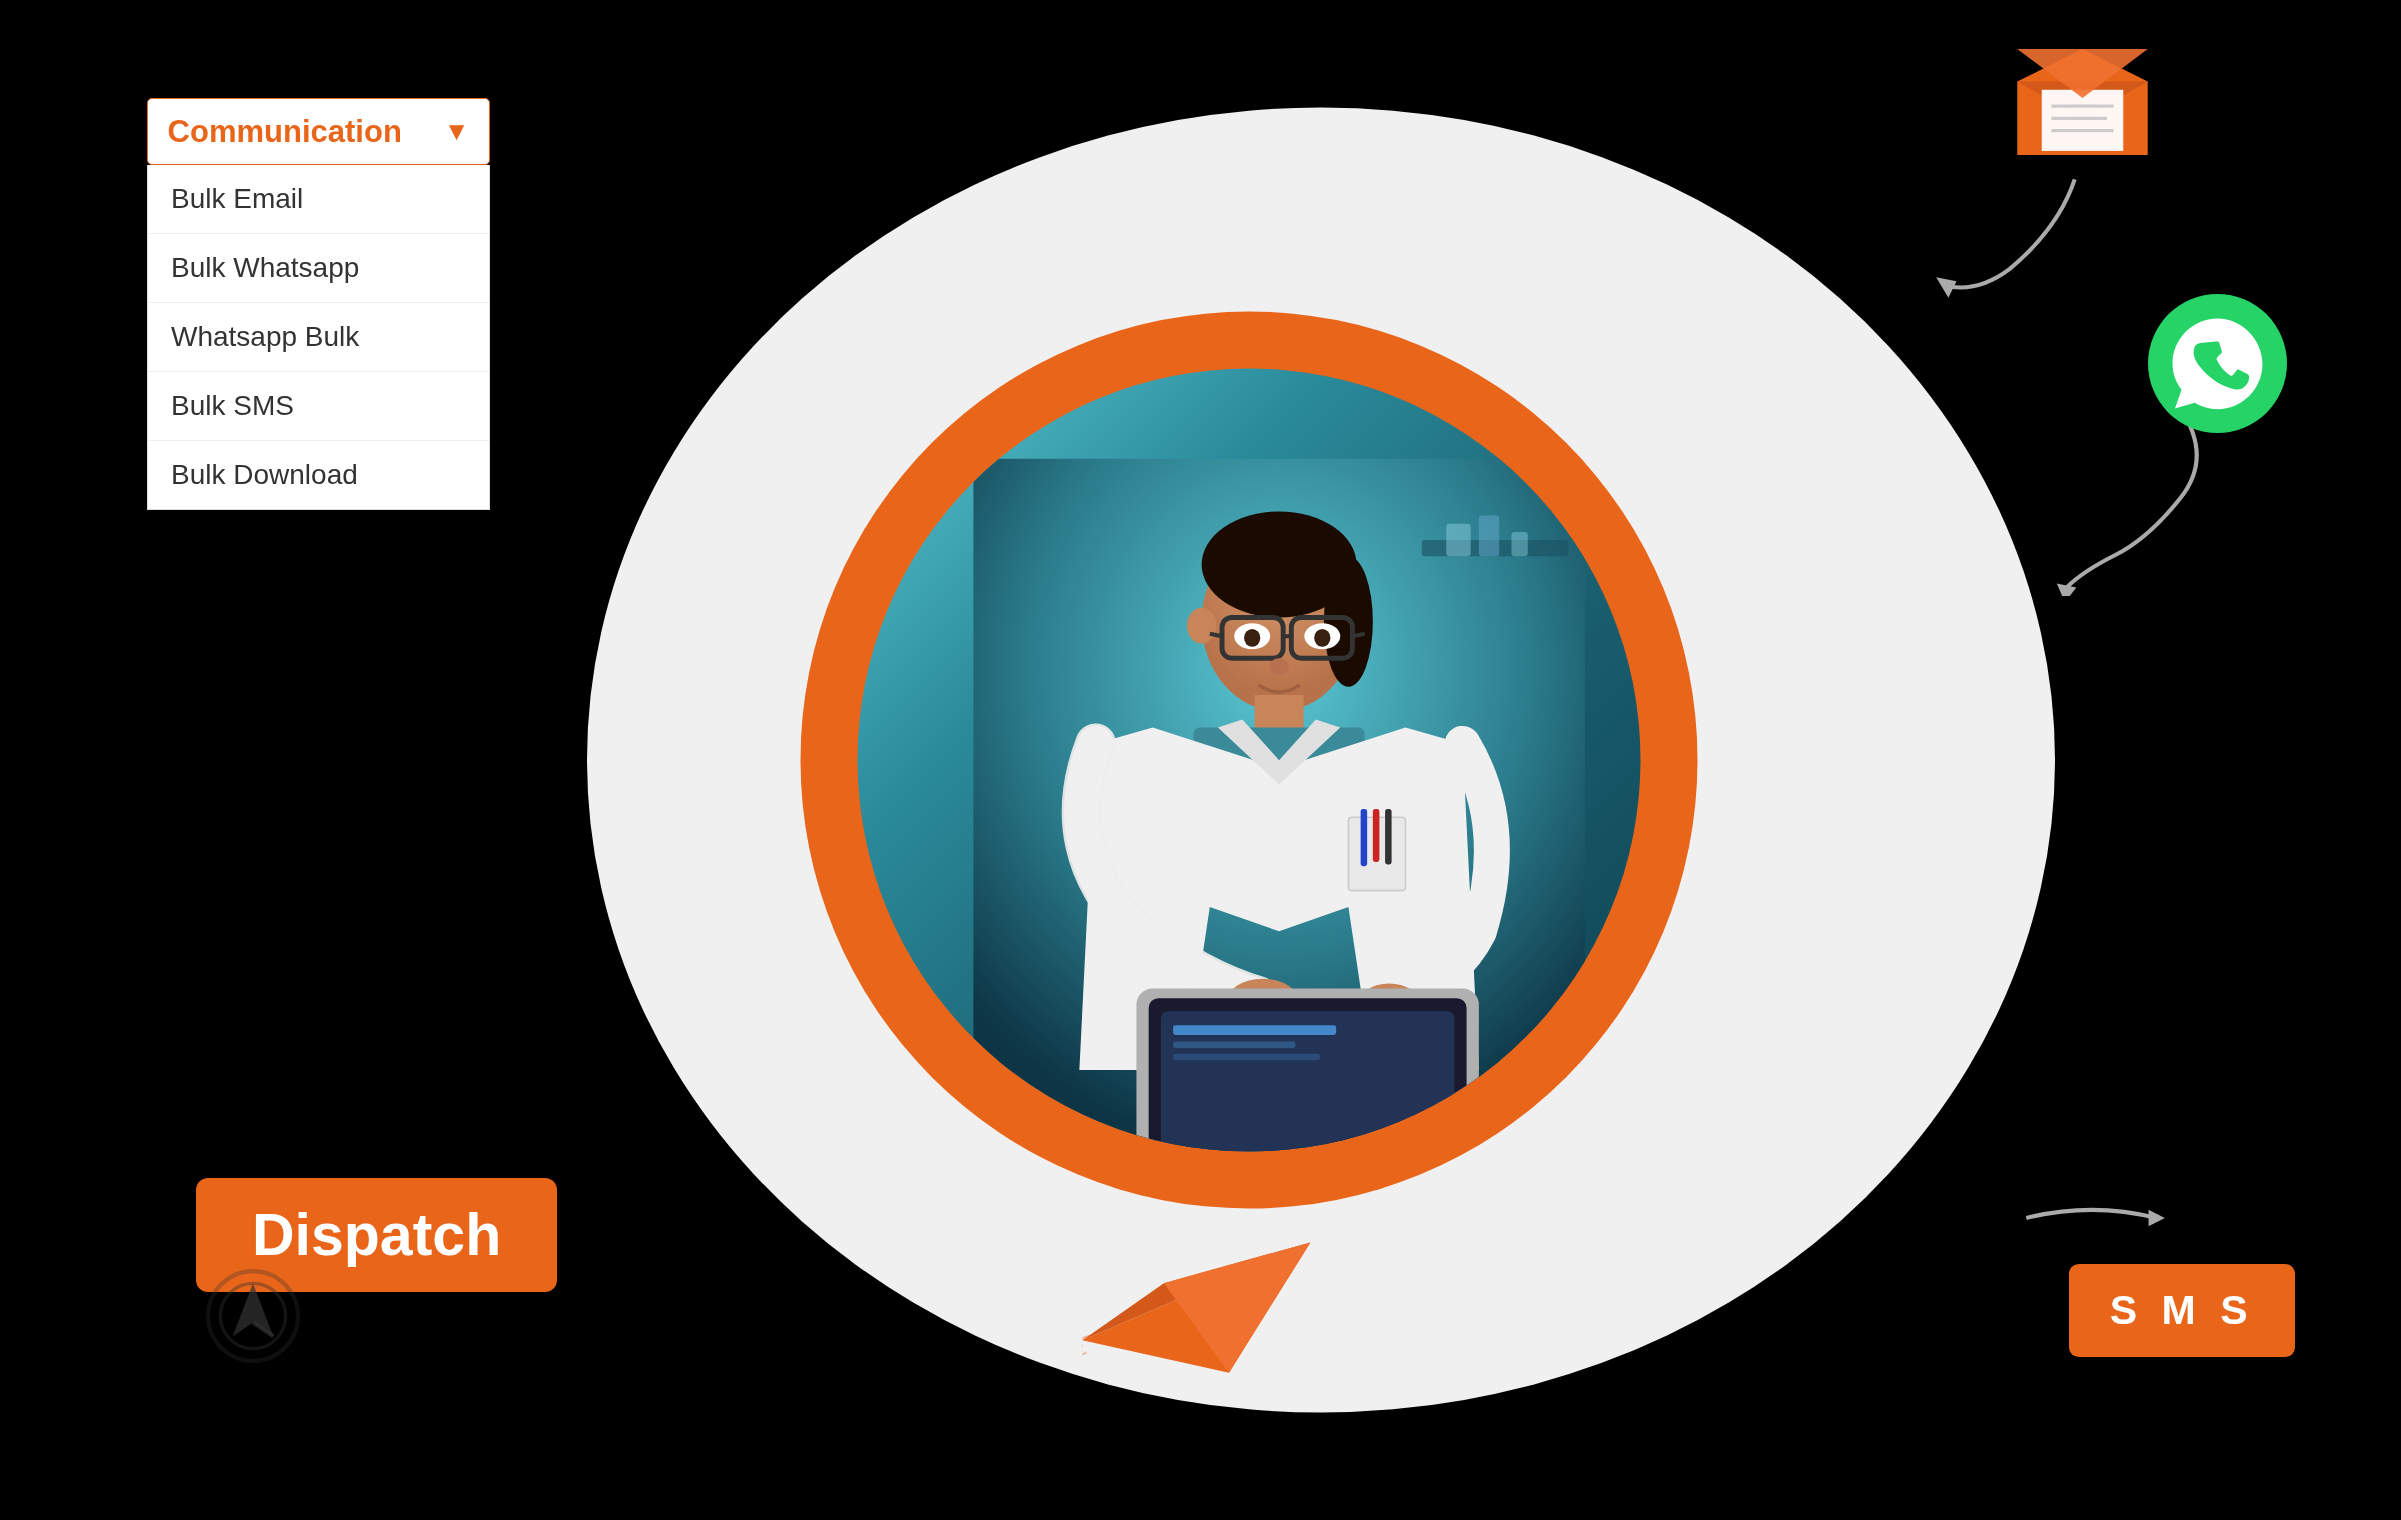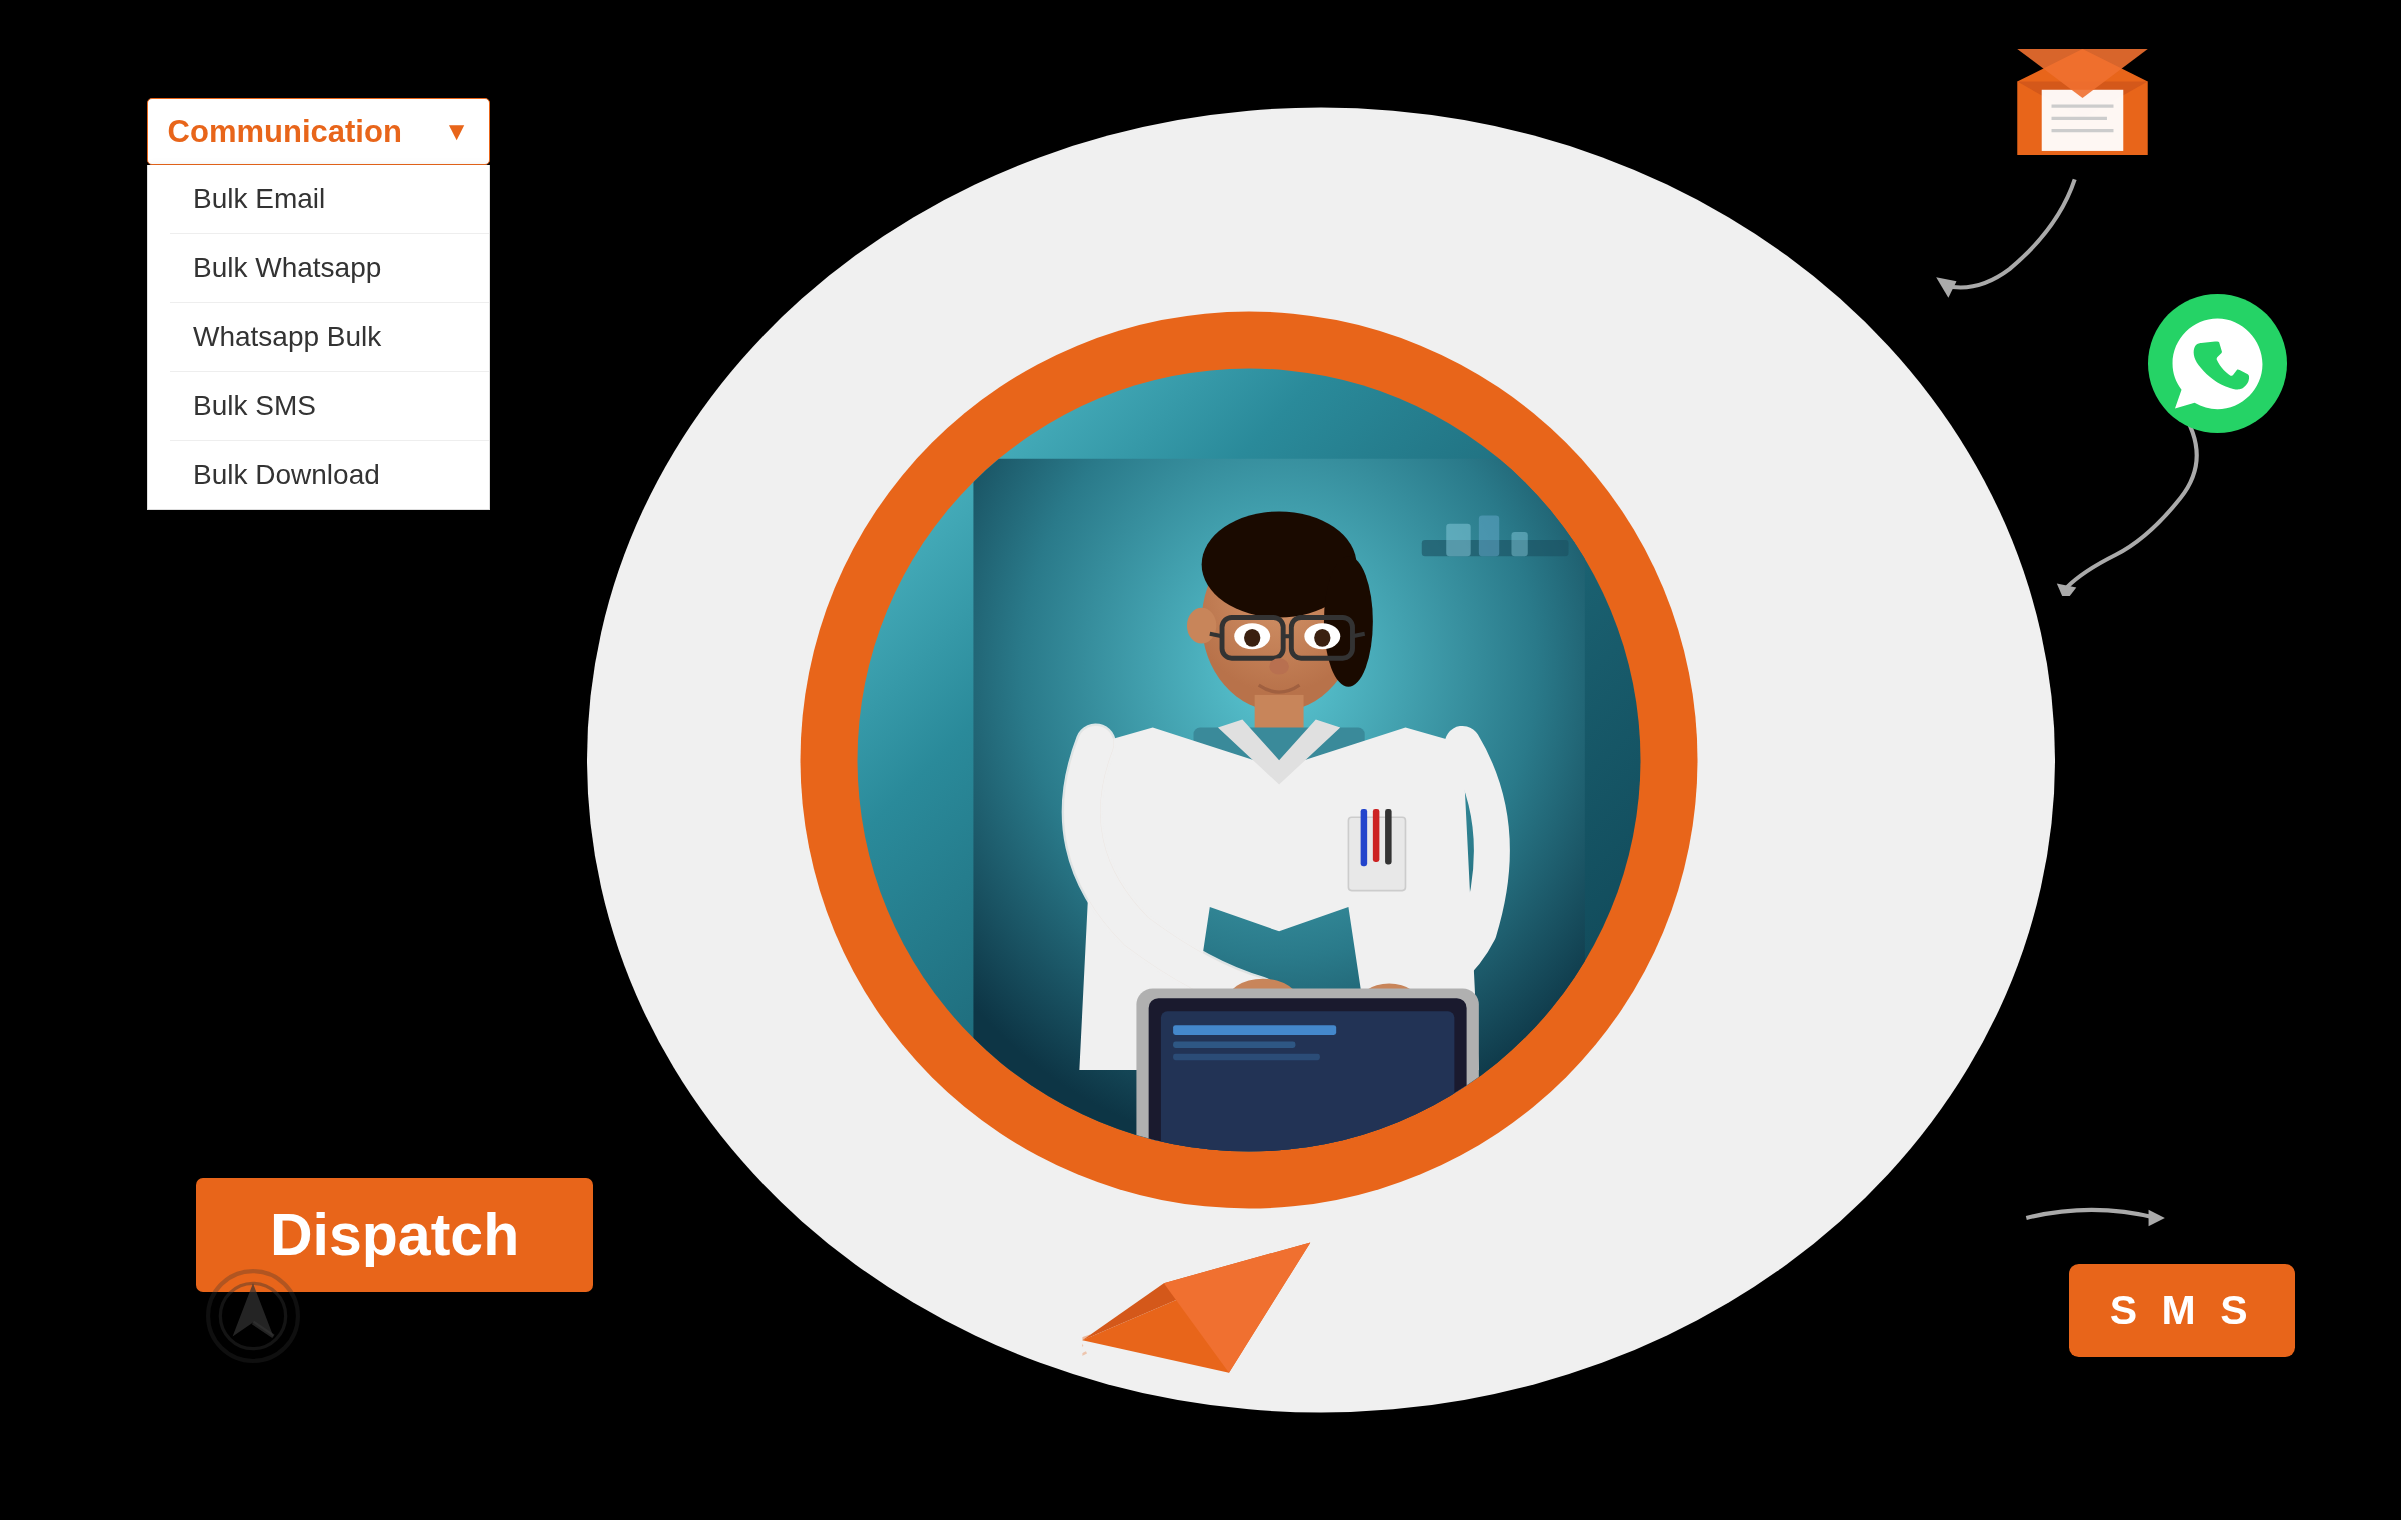--- a/index.html
+++ b/index.html
@@ -107,21 +107,20 @@
       color: #E8651A;
       font-size: 26px;
     }
 
     .dropdown-menu {
       background: white;
       border: 0.8px solid #ddd;
       border-top: none;
       width: 100%;
       box-shadow: 1.6px 3.3px 9.8px rgba(0,0,0,0.15);
-      padding-left: 22px;
     }
 
     .dropdown-item {
       padding: 18px 23px;
       font-size: 28px;
       color: #333;
       border-bottom: 0.8px solid #eee;
       cursor: pointer;
       transition: background 0.2s;
     }
@@ -179,22 +178,22 @@
     
     .dispatch-badge {
       position: absolute;
       bottom: 228px;
       left: 196px;
       z-index: 9;
       background: #E8651A;
       color: white;
       font-size: 59px;
       font-weight: 800;
-      padding: 23px 74px;
-      border-radius: 7px;
+      padding: 23px 56px;
+      border-radius: 12px;
     }
 
     
     .dispatch-icon {
       position: absolute;
       bottom: 155px;
       left: 204px;
       z-index: 9;
       width: 98px;
       height: 98px;

